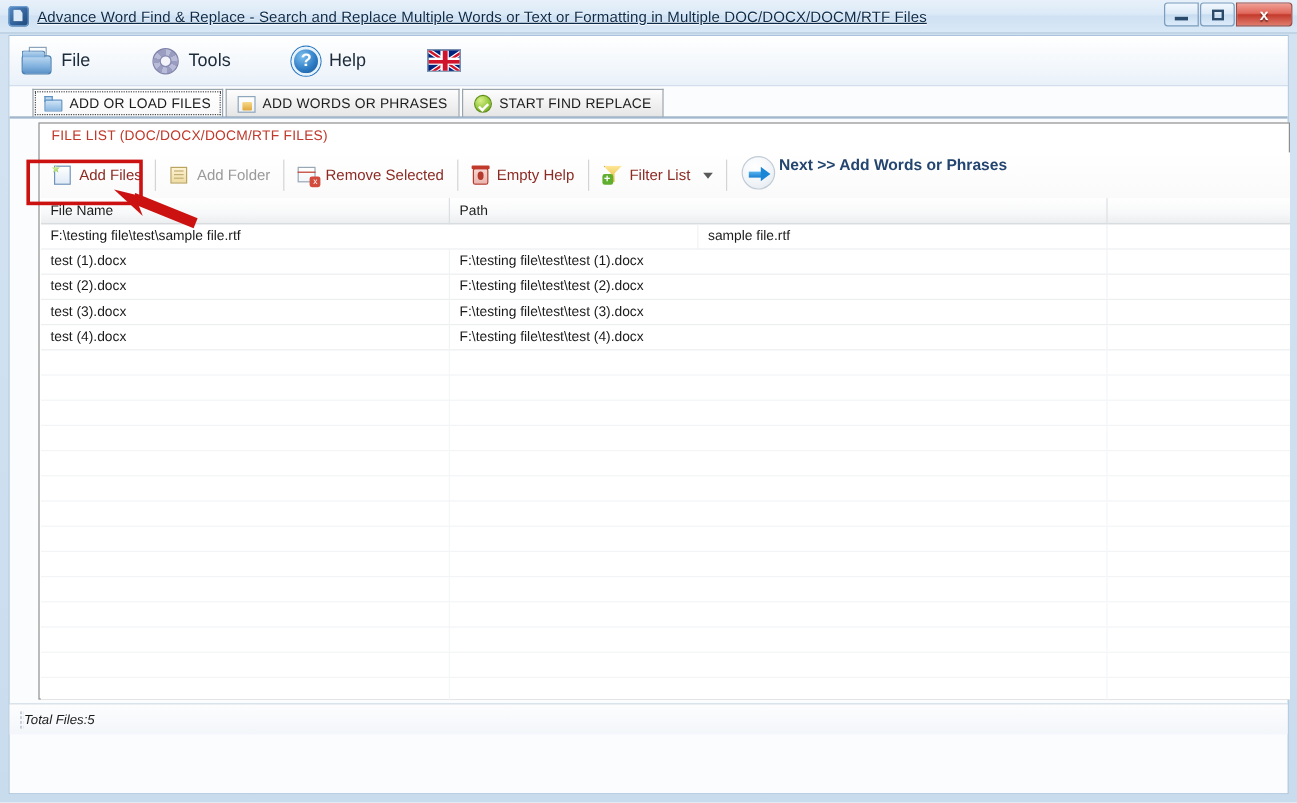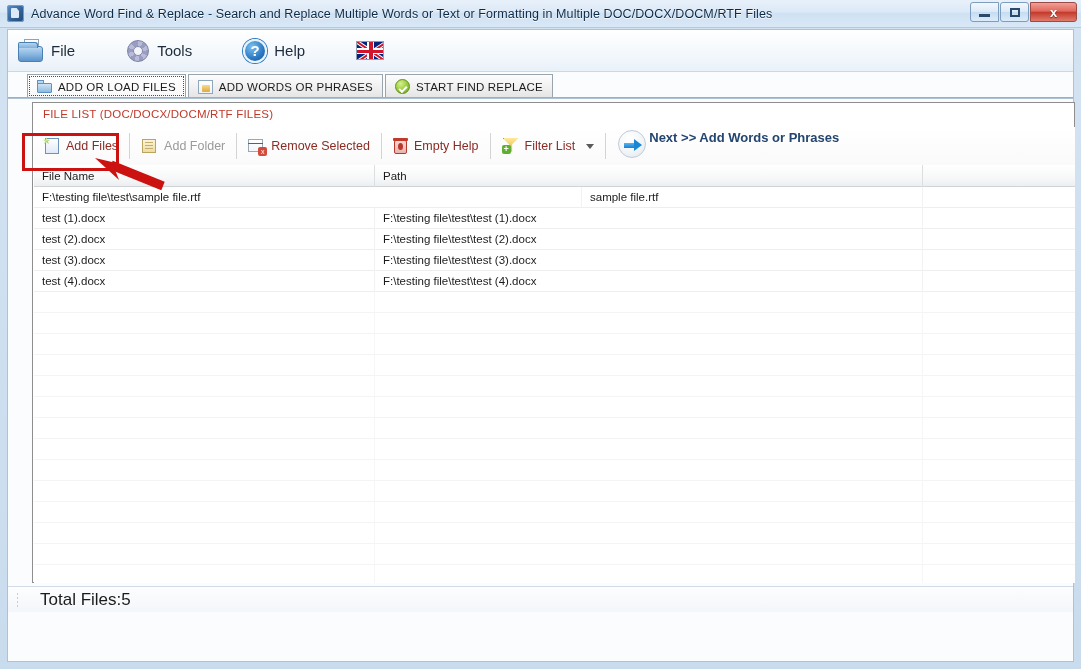--- a/index.html
+++ b/index.html
@@ -28,20 +28,21 @@
     box-shadow:0 0 0 1px #6d9fd1 inset;
   }
   .title-icon:after{
     content:"";position:absolute;left:4px;top:3px;width:8px;height:10px;
     background:#dce9f6;border-radius:1px;
     clip-path:polygon(0 0,70% 0,100% 30%,100% 100%,0 100%);
   }
   .title-text{
     font-size:12.5px;color:#0d2a47;white-space:nowrap;letter-spacing:.1px;
     text-shadow:0 1px 0 rgba(255,255,255,.85);
+    text-decoration:underline;
   }
   .win-controls{position:absolute;right:4px;top:2px;display:flex;align-items:center;}
   .win-btn{
     width:29px;height:20px;margin-left:0;
     border:1px solid #7c9dbd;border-radius:3px;
     background:linear-gradient(to bottom,#f2f8fd 0%,#dceaf8 48%,#c6dcf0 52%,#dcebfa 100%);
     display:flex;align-items:center;justify-content:center;
     position:relative;box-sizing:border-box;
   }
   .win-btn.min{border-radius:3px 0 0 3px;}
@@ -291,21 +292,21 @@
   
   .statusbar{
     position:absolute;left:0;top:556px;width:1065px;height:26px;
     background:linear-gradient(to bottom,#fdfdfe 0%,#f3f6fa 100%);
     border-top:1px solid #d2dce6;box-sizing:border-box;
     display:flex;align-items:center;
   }
   .grip{width:4px;height:16px;margin-left:8px;
     background-image:radial-gradient(#c6ced6 40%,transparent 41%);
     background-size:3px 4px;}
-  .status-text{font-size:17px;color:#1b1b1b;margin-left:20px;}
+  .status-text{font-size:11px;color:#1b1b1b;font-style:italic;}
   
   .anno-box{
     position:absolute;left:22px;top:133px;width:97px;height:38px;
     border:3px solid #cc1111;box-sizing:border-box;pointer-events:none;
   }
   .anno-arrow{position:absolute;left:85px;top:150px;width:90px;height:42px;pointer-events:none;}
 </style>
 </head>
 <body>
 

